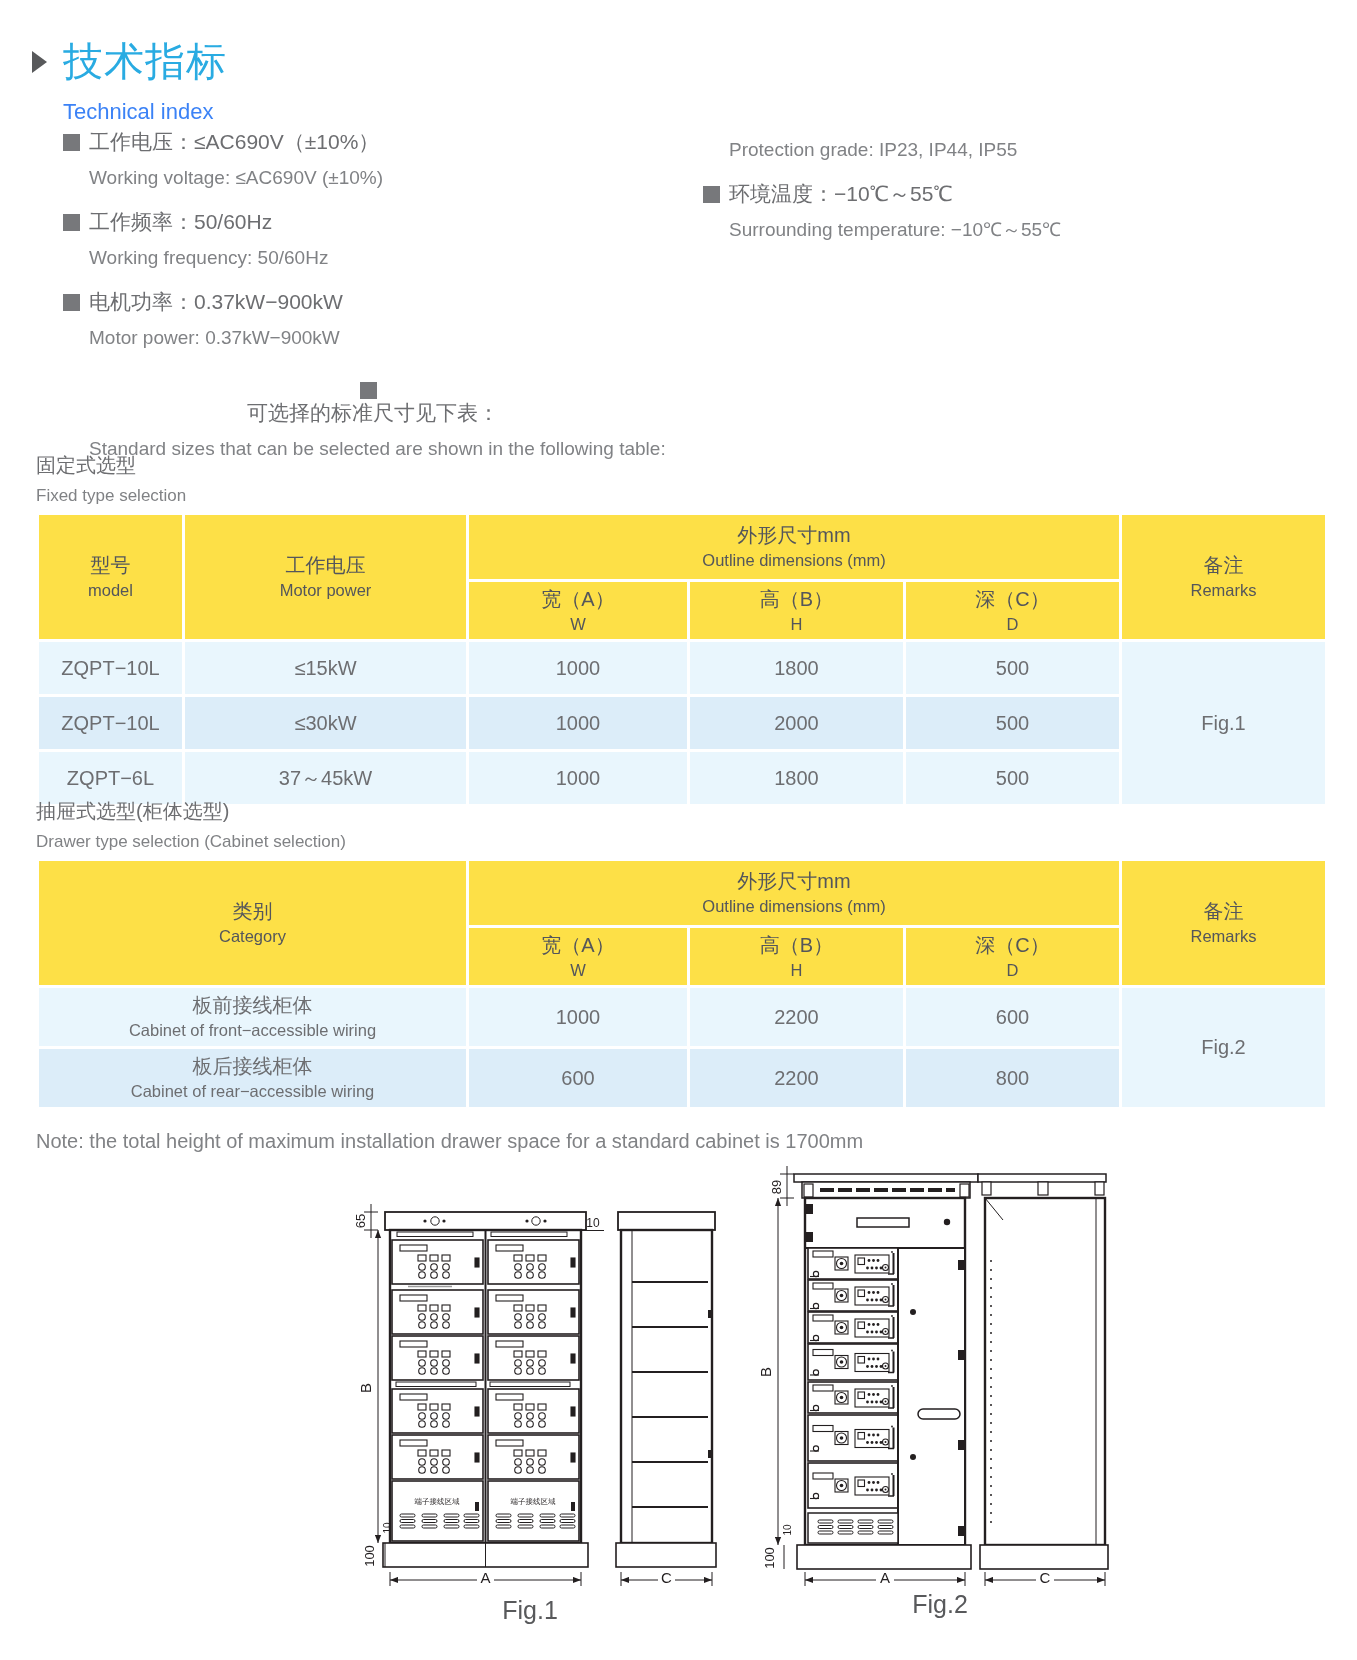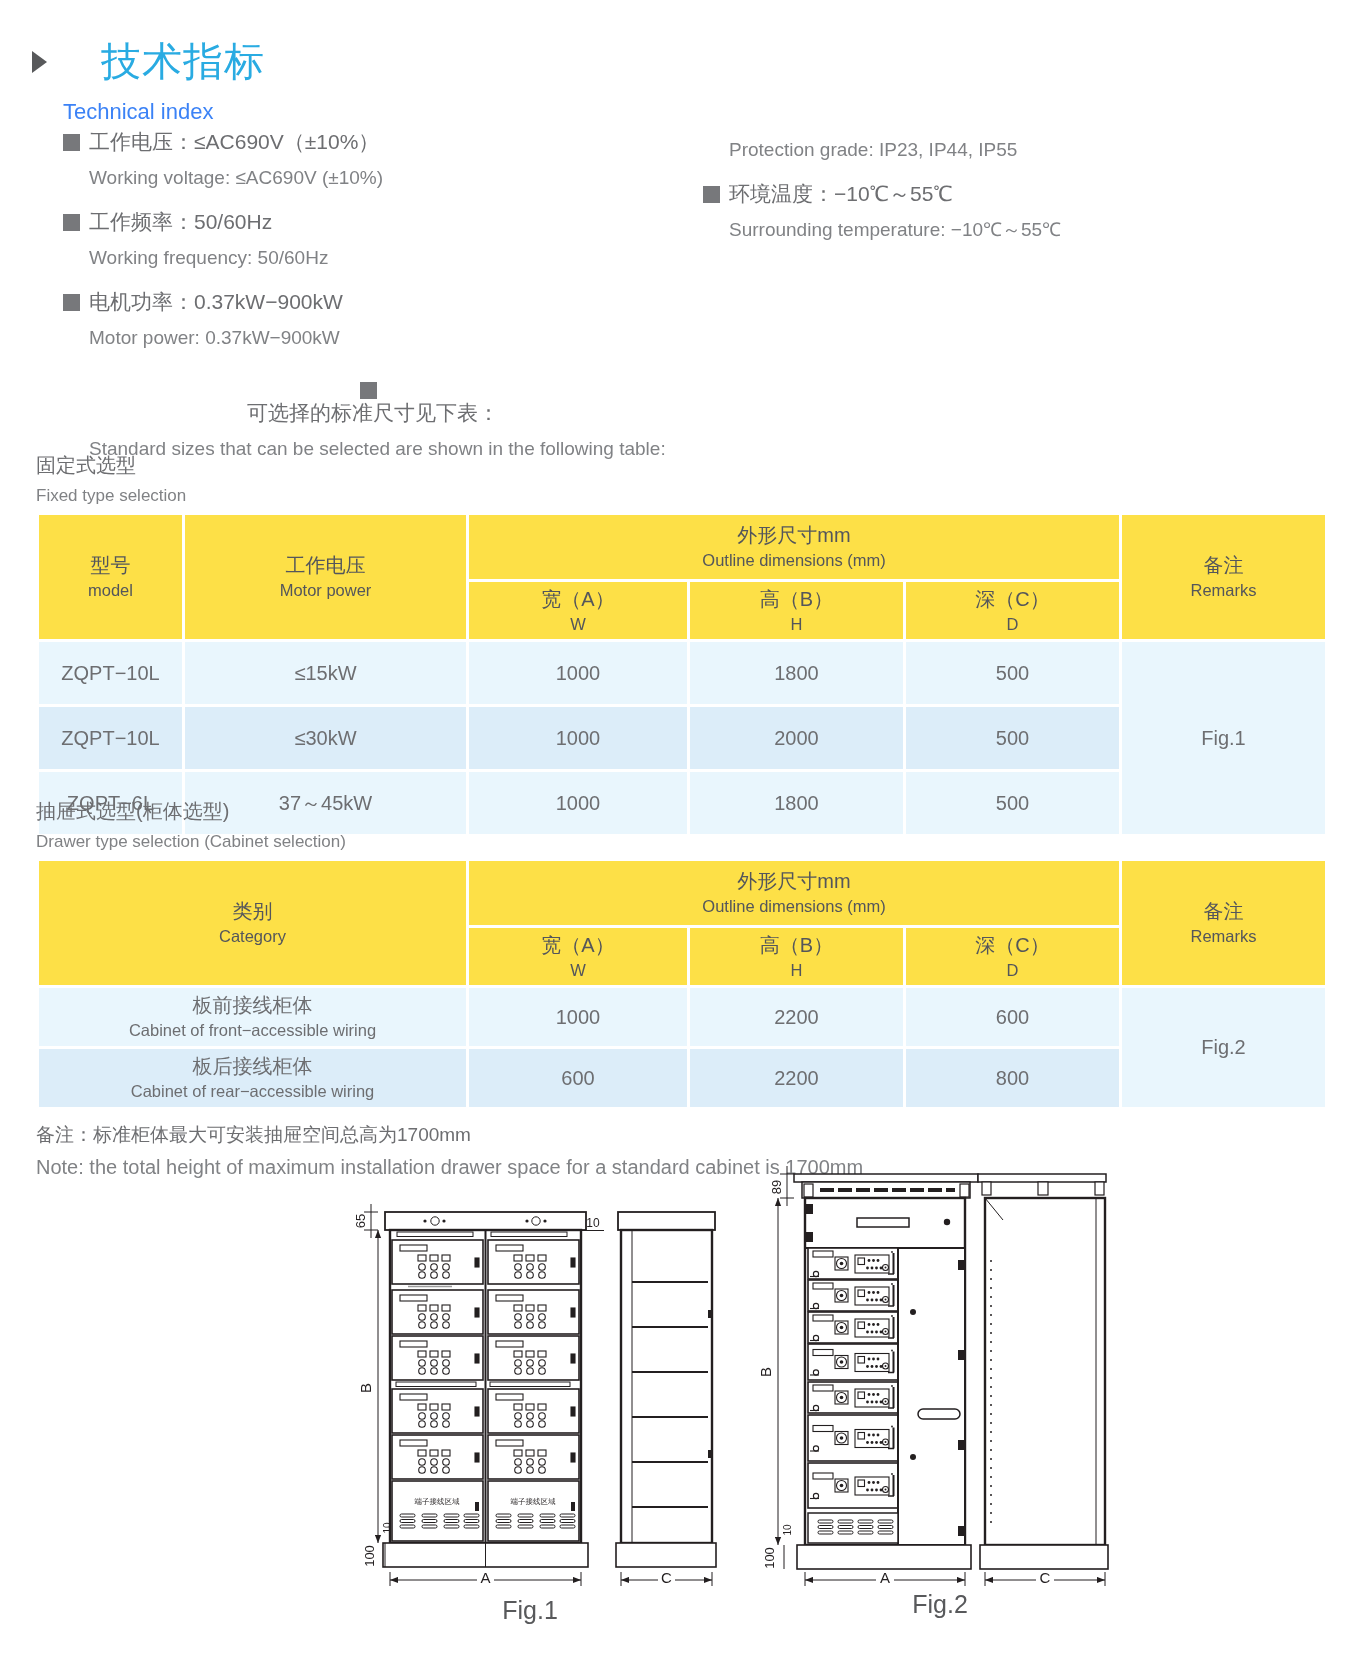--- a/index.html
+++ b/index.html
@@ -2,21 +2,21 @@
 <html><head>
 <meta charset="utf-8">
 <style>
   * { margin:0; padding:0; box-sizing:border-box; }
   html,body { background:#ffffff; }
   body { font-family:"Liberation Sans", sans-serif; color:#6d6e71; }
   .page { position:relative; width:1357px; height:1660px; background:#fff; overflow:hidden; }
 
   
   .hdr { position:absolute; left:32px; top:34px; }
-  .hdr-row { display:flex; align-items:center;gap:38px; }
+  .hdr-row { display:flex; align-items:center; }
   .hdr-arrow { width:0; height:0; border-left:15px solid #58595b; border-top:11px solid transparent; border-bottom:11px solid transparent; margin-right:16px; }
   .hdr-title { font-size:40px; color:#29abe2; letter-spacing:1px; }
   .hdr-sub { font-size:22px; color:#3b82f6; margin:10px 0 0 31px; }
 
   
   .specs { position:absolute; top:128px; }
   .specs.left { left:63px; width:620px; }
   .specs.right { left:703px; width:620px; }
   .spec-zh { font-size:21px; color:#6d6e71; line-height:28px; display:flex; align-items:center; }
   .bullet { width:17px; height:17px; background:#77787b; display:inline-block; margin-right:9px; flex:0 0 auto; }
@@ -33,21 +33,21 @@
   table.dim th, table.dim td { font-weight:normal; text-align:center; vertical-align:middle; padding:0; }
   .th { background:#fde047; color:#54565b; }
   .row-a td { background:#e9f6fd; }
   .row-b td { background:#dcedf9; }
   td.remark { background:#e9f6fd; }
   .zh { font-size:20px; line-height:27px; }
   .en { font-size:16.5px; line-height:23px; color:#6d6e71; }
   .th .en { color:#54565b; }
   .hrow1 { height:64px; }
   .hrow2 { height:57px;padding-left:16px; }
-  .drow1 { height:62px; }
+  .drow1 { height:52px; }
   .drow2 { height:58px; }
   td { color:#6d6e71; font-size:20px; }
 
   
   .note { position:absolute; left:36px; top:1122px; }
   .note-zh { font-size:19px; color:#6d6e71; }
   .note-en { font-size:20px; color:#808285; margin-top:8px; }
 
   
   svg.fig { position:absolute; }
@@ -233,21 +233,20 @@
             <div class="en">Cabinet of rear−accessible wiring</div>
           </td>
         <td>600</td>
         <td>2200</td>
         <td>800</td>
       </tr>
     </tbody>
   </table>
 
   <div class="note">
-    <div class="note-zh">备注：标准柜体最大可安装抽屉空间总高为1700mm</div>
     <div class="note-en">Note: the total height of maximum installation drawer space for a standard cabinet is 1700mm</div>
   </div>
 
   <svg class="fig" style="left:330px; top:1160px;" width="400" height="445" viewBox="0 0 400 445">
     <defs>
       <marker id="ar1" viewBox="0 0 10 7" markerWidth="9" markerHeight="7" refX="9" refY="3.5" orient="auto-start-reverse">
           <path d="M0,0L9,3.5L0,7z" fill="#231f20"></path>
         </marker>
       <g id="f1d" stroke="#231f20" fill="none" stroke-width="1.1">
         <rect x="0" y="0" width="91" height="44" stroke-width="1.6"></rect>

